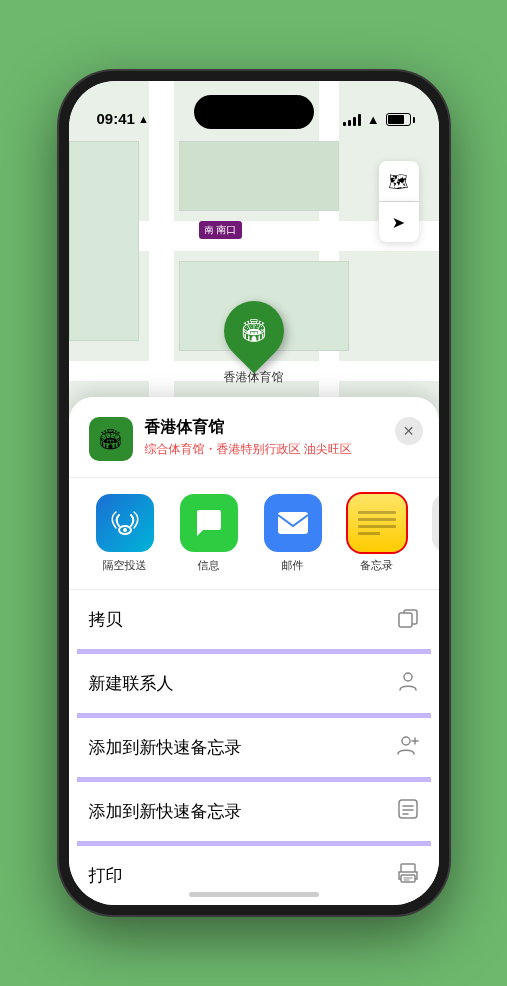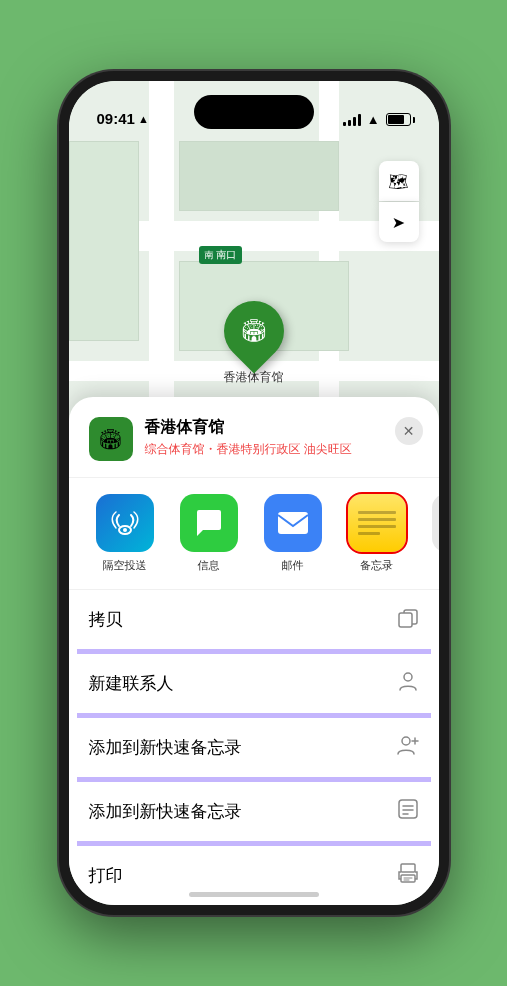--- a/index.html
+++ b/index.html
@@ -200,23 +200,23 @@
 
     .block3 {
       top: 60px;
       left: 0;
       width: 70px;
       height: 200px;
     }
 
     .map-label {
       position: absolute;
-      top: 165px;
+      top: 140px;
       left: 130px;
-      background: #15803d;
+      background: #701a75;
       color: white;
       font-size: 10px;
       padding: 2px 6px;
       border-radius: 3px;
       white-space: nowrap;
     }
 
     
     .venue-marker {
       position: absolute;

